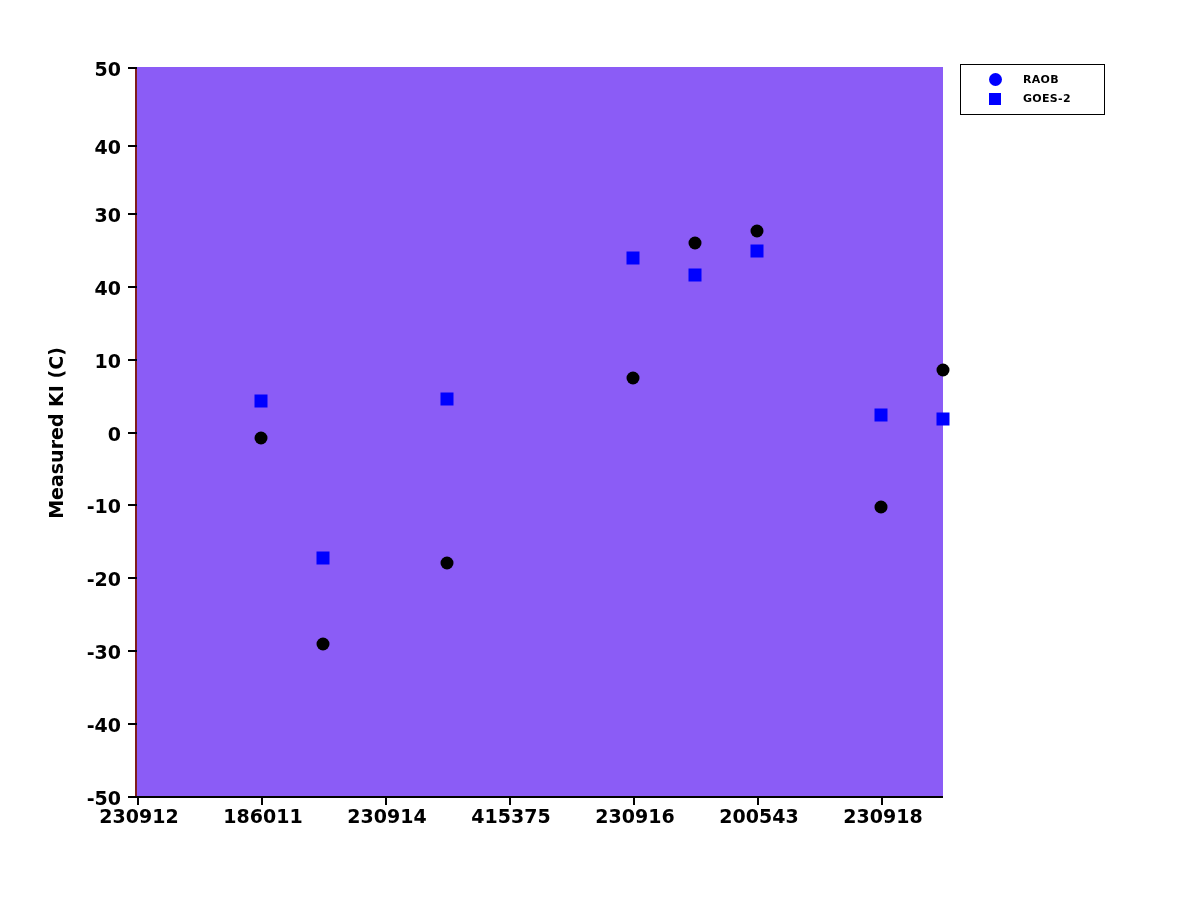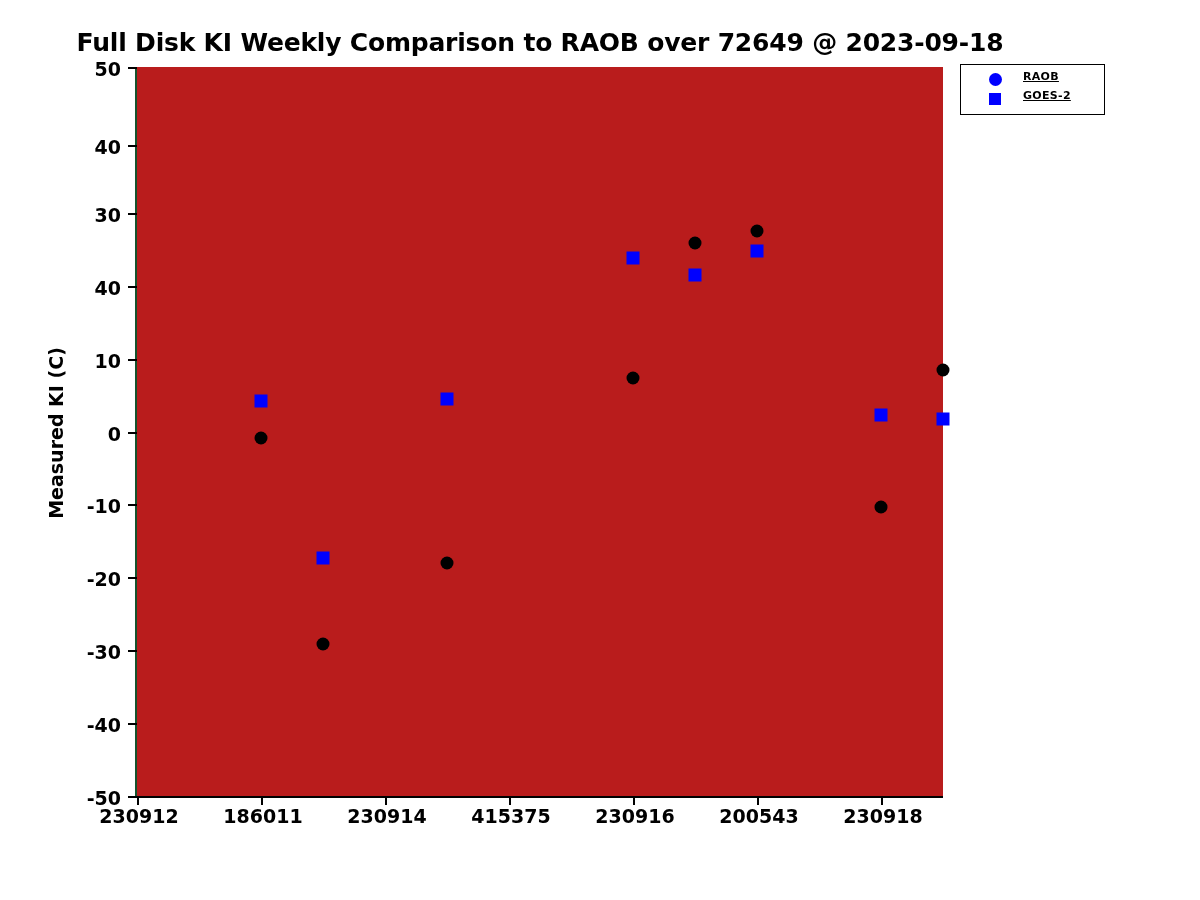--- a/index.html
+++ b/index.html
@@ -38,23 +38,23 @@
   }
 
   
   #plot-area {
     position: absolute;
     left: 135px;
     top: 67px;
     width: 808px;
     height: 731px;
     box-sizing: border-box;
-    border-left: 2px solid #14532d;
+    border-left: 2px solid #7f1d1d;
     border-bottom: 2px solid #000000;
-    background: #b91c1c;
+    background: #8b5cf6;
   }
 
   .data-point {
     position: absolute;
     transform: translate(-50%, -50%);
   }
   .marker-circle {
     width: 13px;
     height: 13px;
     border-radius: 50%;
@@ -129,22 +129,22 @@
     left: 960px;
     top: 64px;
     width: 145px;
     box-sizing: border-box;
     border: 1px solid #000000;
     background: #ffffff;
     padding: 5px 6px 6px 6px;
   }
   .legend-row {
     display: flex;
+    align-items: center;
     height: 19px;
-    text-decoration: underline;
   }
   .legend-marker-cell {
     width: 56px;
     display: flex;
     align-items: center;
     justify-content: center;
   }
   .legend-label {
     font-size: 11px;
     font-weight: bold;
@@ -160,21 +160,20 @@
   .legend-square {
     width: 12px;
     height: 12px;
   }
 </style>
 </head>
 <body>
 
 <div id="figure">
 
-  <div id="chart-title">Full Disk KI Weekly Comparison to RAOB over 72649 @ 2023-09-18</div>
 
   <div id="plot-area">
 
   <div class="ytick" style="top: 0px;">
         <span class="ytick-label">50</span>
       </div>
       <div class="ytick" style="top: 78px; text-decoration: underline;">
         <span class="ytick-label">40</span>
       </div>
       <div class="ytick" style="top: 145.8px;">

